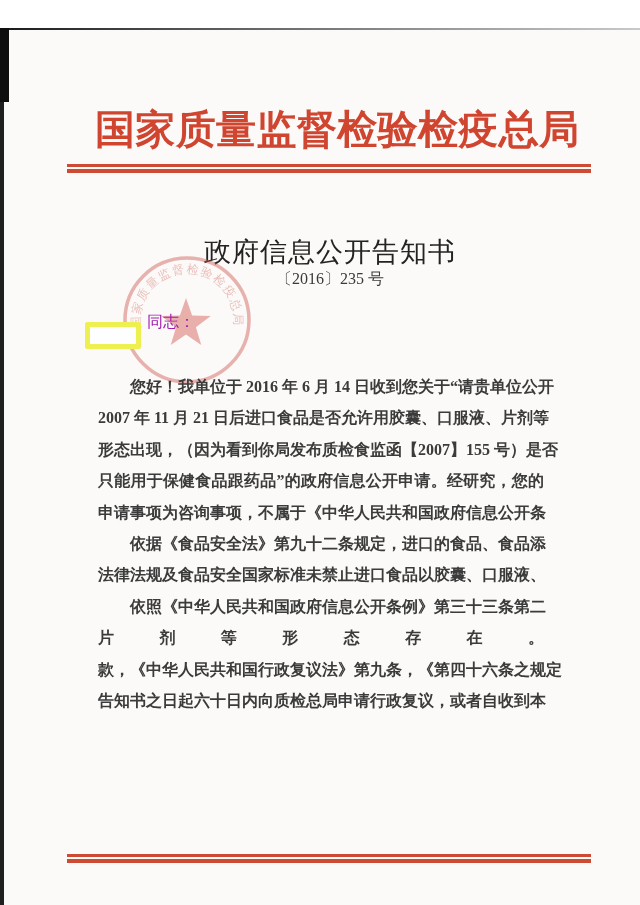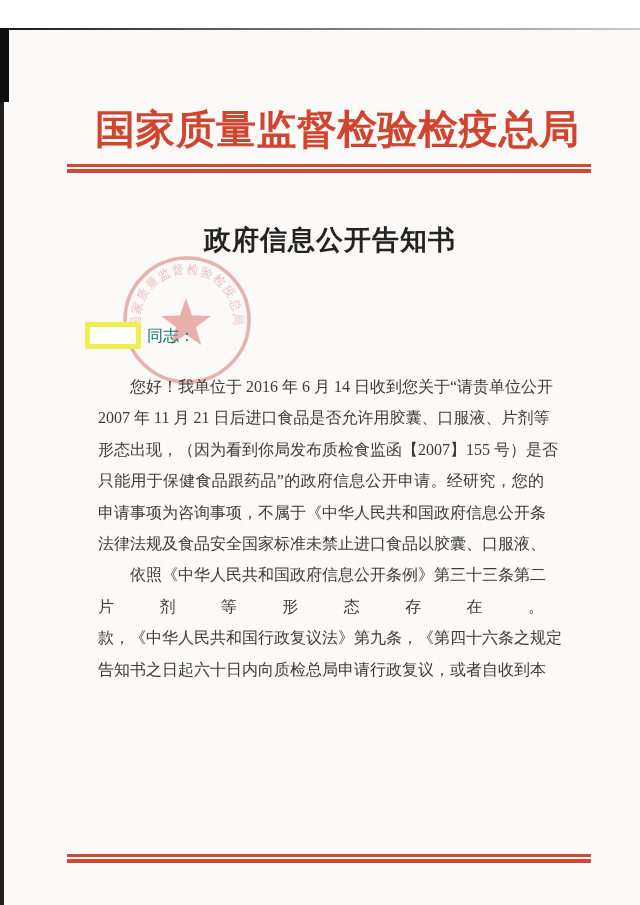--- a/index.html
+++ b/index.html
@@ -25,43 +25,43 @@
     line-height:48px;white-space:nowrap;
   }
   .rule{
     position:absolute;left:67px;width:524px;height:9px;
     background:linear-gradient(to bottom,#cd4b33 0px,#cd4b33 3px,rgba(205,75,51,0) 3px,rgba(205,75,51,0) 5px,#cd4b33 5px,#cd4b33 9px);
   }
   .rule-top{top:136px;}
   .rule-bottom{top:826px;}
   
   .doc-title{
-    position:absolute;left:100px;top:196px;width:460px;
-    text-align:center;font-size:27px;font-weight:bold;color:#232323;
+    position:absolute;left:100px;top:208px;width:460px;
+    text-align:center;font-size:27px;font-weight:normal;color:#232323;
     letter-spacing:1px;line-height:32px;
   }
   .doc-number{
     position:absolute;left:100px;top:241px;width:460px;
     text-align:center;font-size:16px;color:#3a3a3a;line-height:20px;
   }
   
   .stamp{position:absolute;left:107px;top:227px;width:160px;height:135px;opacity:.9;}
   
   .redaction{
     position:absolute;left:85px;top:294px;width:56px;height:27px;
     border:5px solid #eef04f;background:#fefefe;border-radius:2px;box-sizing:border-box;
   }
   .salutation{
-    position:absolute;left:147px;top:297px;
-    font-size:16px;color:#0f766e;line-height:24px;font-family:Liberation Mono, monospace;
+    position:absolute;left:147px;top:282px;
+    font-size:16px;color:#a21caf;line-height:24px;
   }
   
   .body-lines{
     position:absolute;left:98px;top:343px;width:446px;
-    font-size:16px;color:#3b3b3b;
+    font-size:16px;color:#3b3b3b;font-weight:bold;
   }
   .bodyline{
     line-height:31.4px;height:31.4px;
     text-align:justify;text-align-last:justify;
     white-space:nowrap;overflow:visible;
   }
   .bodyline:nth-child(7),
   .bodyline:nth-child(11){text-align-last:left;}
 </style>
 </head>
@@ -71,20 +71,21 @@
 
   <div class="edge-top"></div>
   <div class="edge-left"></div>
   <div class="corner-mark"></div>
   <div class="bottom-band"></div>
 
   <div class="agency">国家质量监督检验检疫总局</div>
   <div class="rule rule-top"></div>
 
   <div class="doc-title">政府信息公开告知书</div>
+  <div class="doc-number">〔2016〕235 号</div>
 
   <svg class="stamp" viewBox="0 0 160 135">
     <circle cx="80" cy="65" r="62" fill="none" stroke="rgba(206,88,82,0.5)" stroke-width="3.5"></circle>
     <polygon points="79,43 85.11,60.59 103.73,60.97 88.89,72.21 94.28,90.03 79,79.4 63.72,90.03 69.11,72.21 54.27,60.97 72.89,60.59" fill="rgba(213,98,92,0.55)"></polygon>
     <defs>
       <path id="arcpath" d="M 33.7 73.2 A 47 47 0 1 1 126.3 73.2" fill="none"></path>
     </defs>
     <text font-size="12" letter-spacing="1.5" fill="rgba(205,90,85,0.42)" font-family="Liberation Serif, DejaVu Serif, serif">
       <textPath href="#arcpath">国家质量监督检验检疫总局</textPath>
     </text>
@@ -92,20 +93,21 @@
 
   <div class="redaction"></div>
   <div class="salutation">同志：</div>
 
   <div class="body-lines">
       <div class="bodyline">　　您好！我单位于 2016 年 6 月 14 日收到您关于“请贵单位公开</div>
       <div class="bodyline">2007 年 11 月 21 日后进口食品是否允许用胶囊、口服液、片剂等</div>
       <div class="bodyline">形态出现，（因为看到你局发布质检食监函【2007】155 号）是否</div>
       <div class="bodyline">只能用于保健食品跟药品”的政府信息公开申请。经研究，您的</div>
       <div class="bodyline">申请事项为咨询事项，不属于《中华人民共和国政府信息公开条</div>
+      <div class="bodyline">　　依据《食品安全法》第九十二条规定，进口的食品、食品添</div>
       <div class="bodyline">法律法规及食品安全国家标准未禁止进口食品以胶囊、口服液、</div>
       <div class="bodyline">　　依照《中华人民共和国政府信息公开条例》第三十三条第二</div>
       <div class="bodyline">片剂等形态存在。</div>
       <div class="bodyline">款，《中华人民共和国行政复议法》第九条，《第四十六条之规定</div>
       <div class="bodyline">告知书之日起六十日内向质检总局申请行政复议，或者自收到本</div>
     </div>
 
   <div class="rule rule-bottom"></div>
 
 </div>

